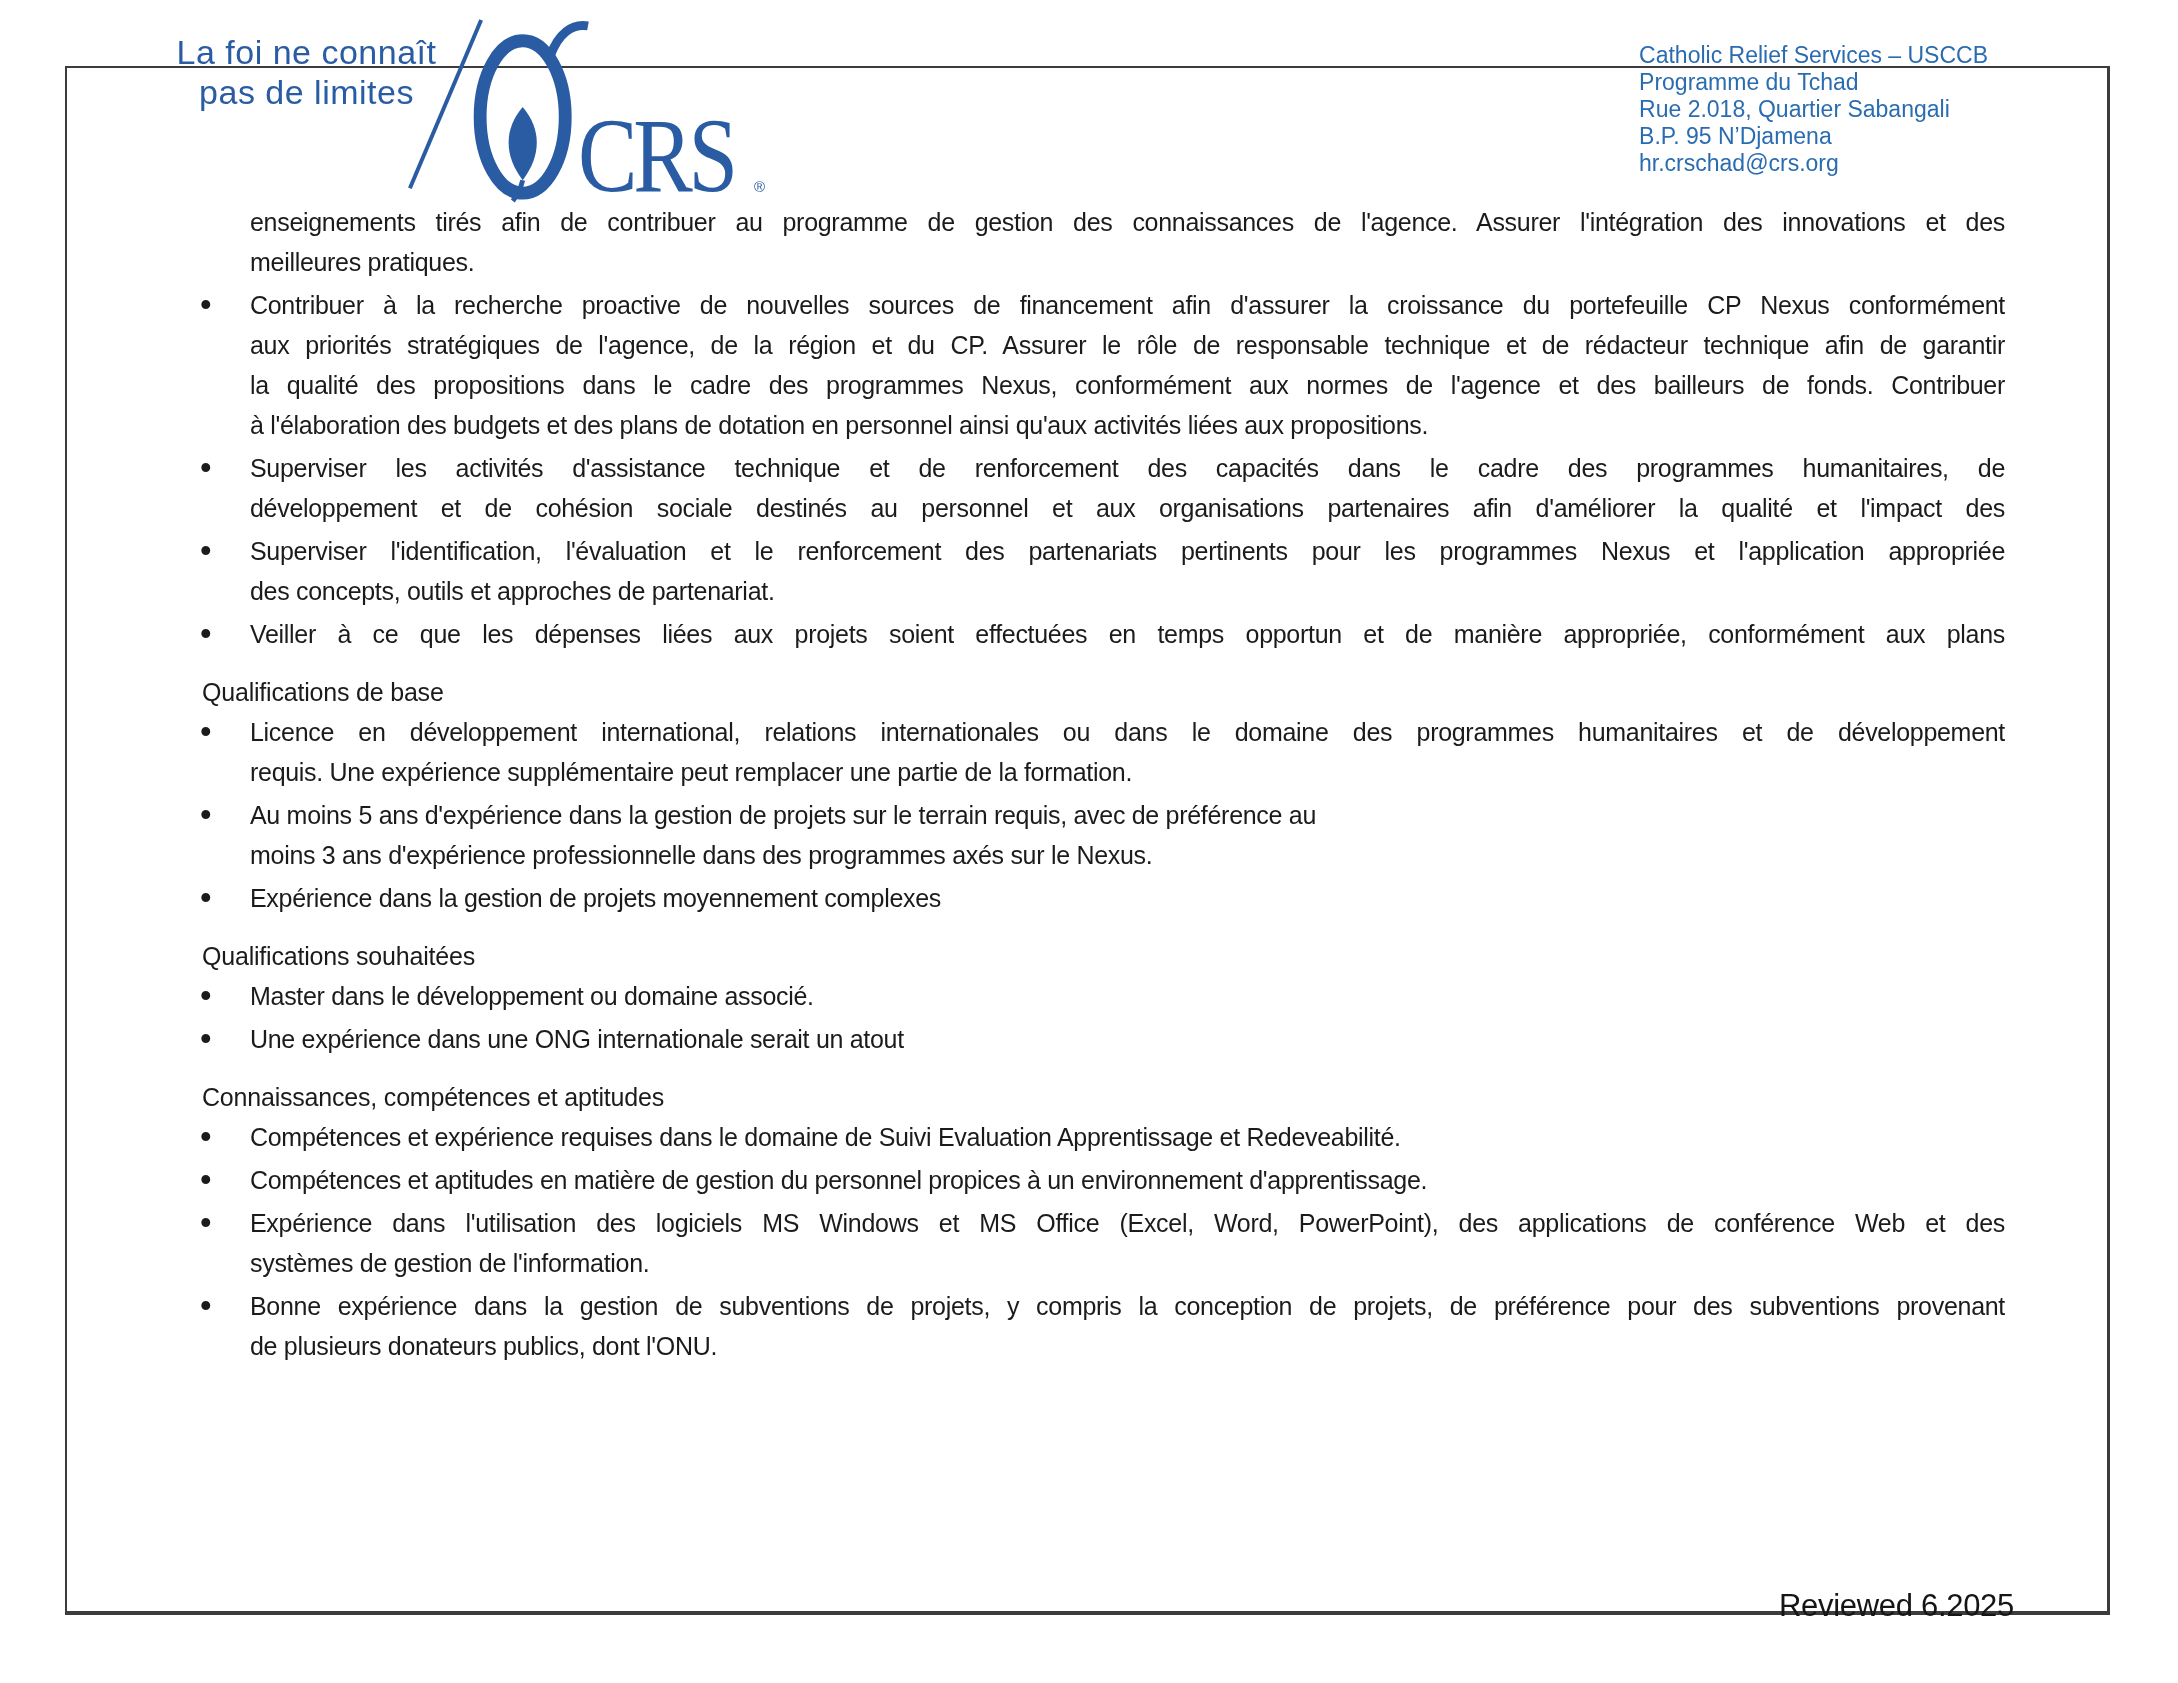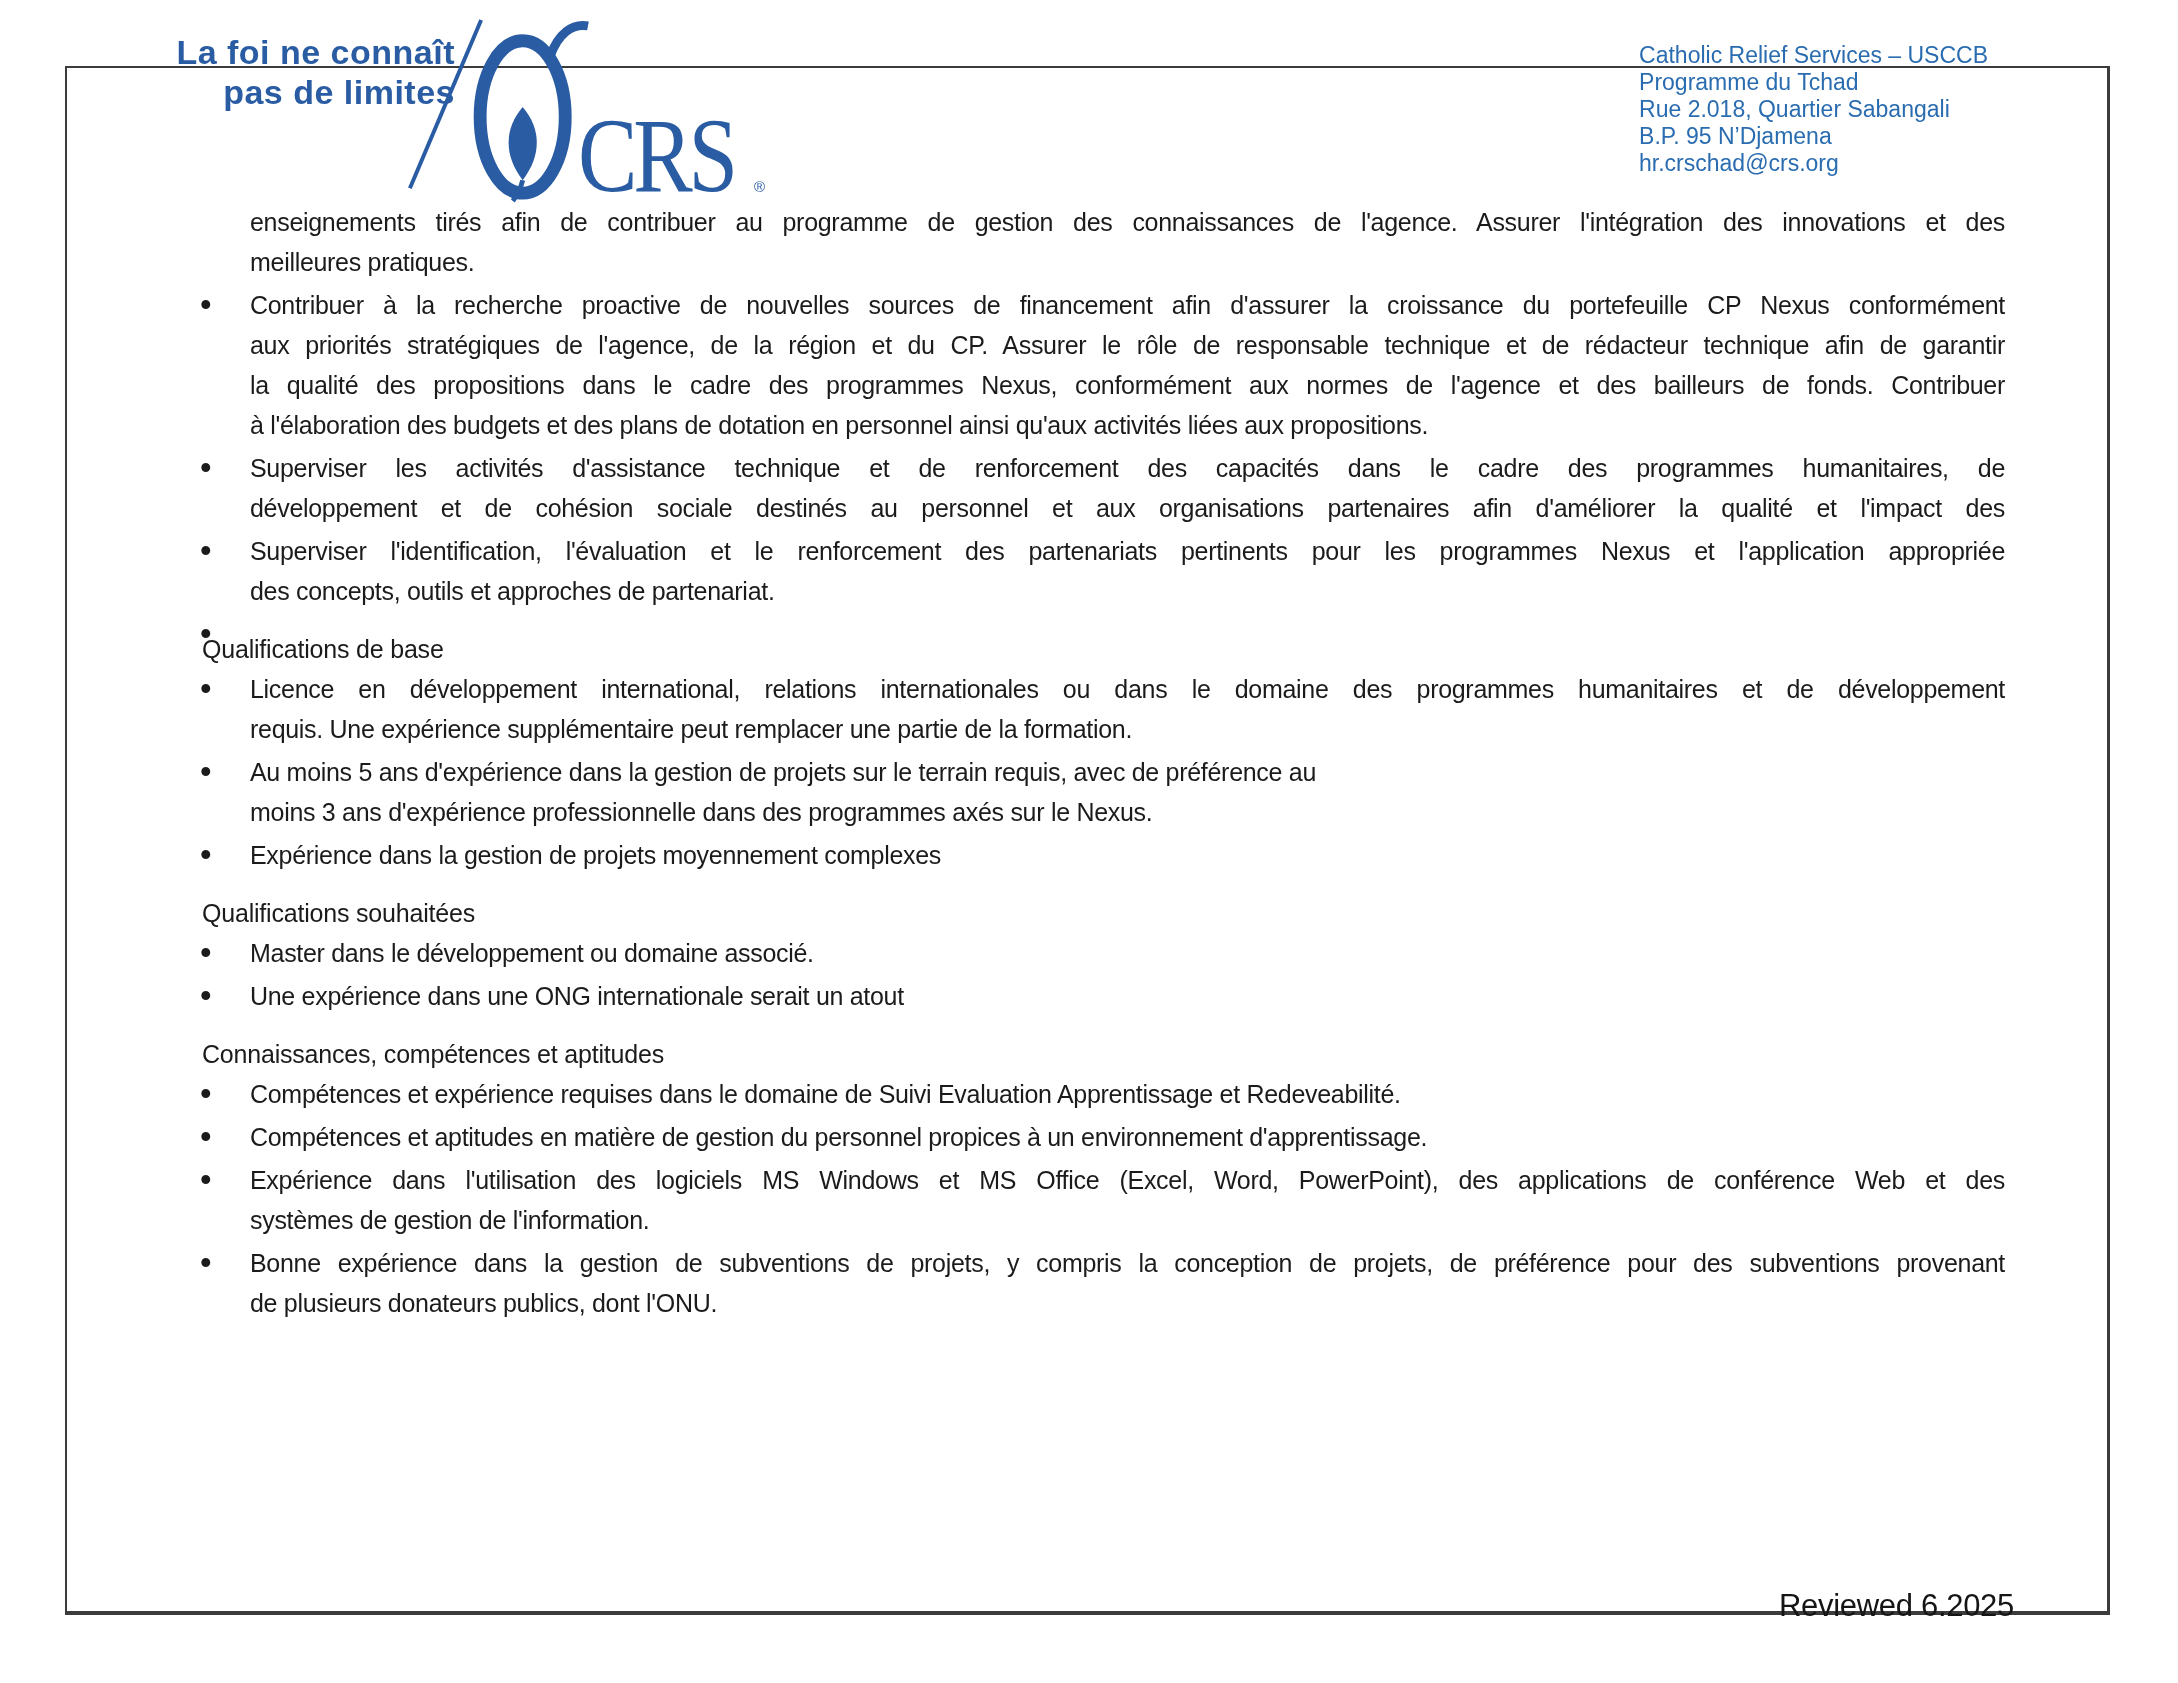--- a/index.html
+++ b/index.html
@@ -13,21 +13,21 @@
   .page-border {
     position:absolute; left:65px; top:66px; width:2045px; height:1549px;
     border:2px solid var(--border,#3c3c3c);
     border-bottom-width:4px; border-right-width:3px;
     box-sizing:border-box; background:transparent;
   }
 
   
   .tagline {
     position:absolute; left:158px; top:32px; width:297px;
-    text-align:right; font-weight:bold; color:var(--logo-blue,#2a5ca3);
+    text-align:center; font-weight:normal; color:var(--logo-blue,#2a5ca3);
     font-size:34px; line-height:40px; letter-spacing:0.5px;
   }
   .logo-mark { position:absolute; left:394px; top:18px; }
   .wordmark {
     position:absolute; left:578px; top:103px;
     font-family:"Liberation Serif", serif; font-size:105px; line-height:105px;
     color:var(--logo-blue,#2a5ca3); letter-spacing:-5px;
     transform:scaleX(0.85); transform-origin:left center; font-weight:500;
   }
   .registered {
@@ -113,20 +113,21 @@
         <div class="line j">Superviser les activités d'assistance technique et de renforcement des capacités dans le cadre des programmes humanitaires, de</div>
         <div class="line j">développement et de cohésion sociale destinés au personnel et aux organisations partenaires afin d'améliorer la qualité et l'impact des</div>
       </div>
       <div class="para">
         <span class="dot">•</span>
         <div class="line j">Superviser l'identification, l'évaluation et le renforcement des partenariats pertinents pour les programmes Nexus et l'application appropriée</div>
         <div class="line">des concepts, outils et approches de partenariat.</div>
       </div>
       <div class="para">
         <span class="dot">•</span>
+        <div class="line j">Veiller à ce que les dépenses liées aux projets soient effectuées en temps opportun et de manière appropriée, conformément aux plans</div>
       </div>
       <div class="heading">Qualifications de base</div>
       <div class="para">
         <span class="dot">•</span>
         <div class="line j">Licence en développement international, relations internationales ou dans le domaine des programmes humanitaires et de développement</div>
         <div class="line">requis. Une expérience supplémentaire peut remplacer une partie de la formation.</div>
       </div>
       <div class="para">
         <span class="dot">•</span>
         <div class="line">Au moins 5 ans d'expérience dans la gestion de projets sur le terrain requis, avec de préférence au</div>

